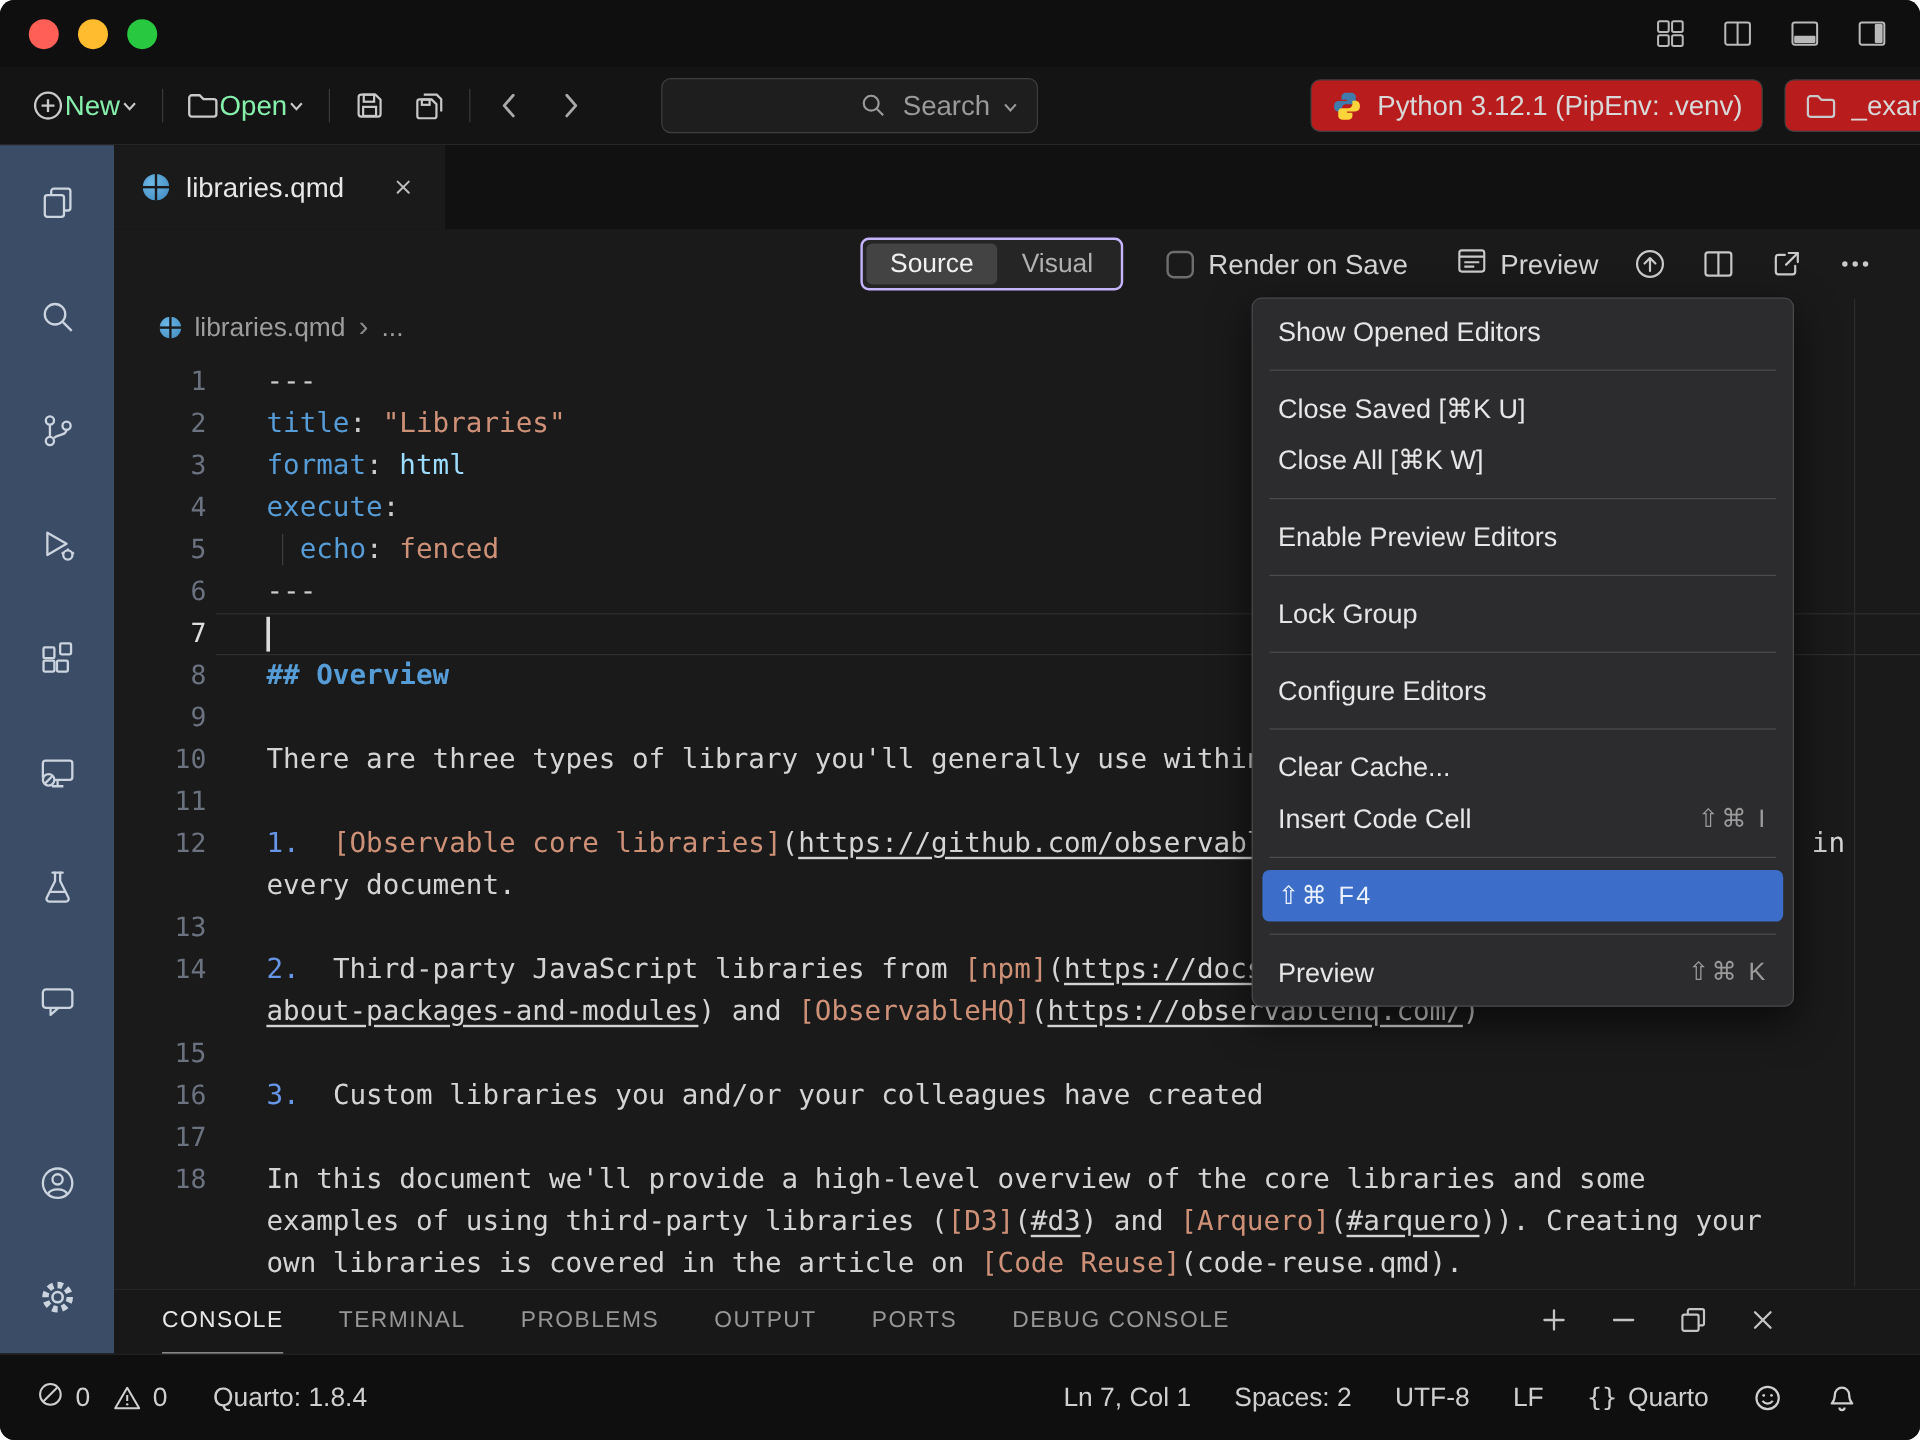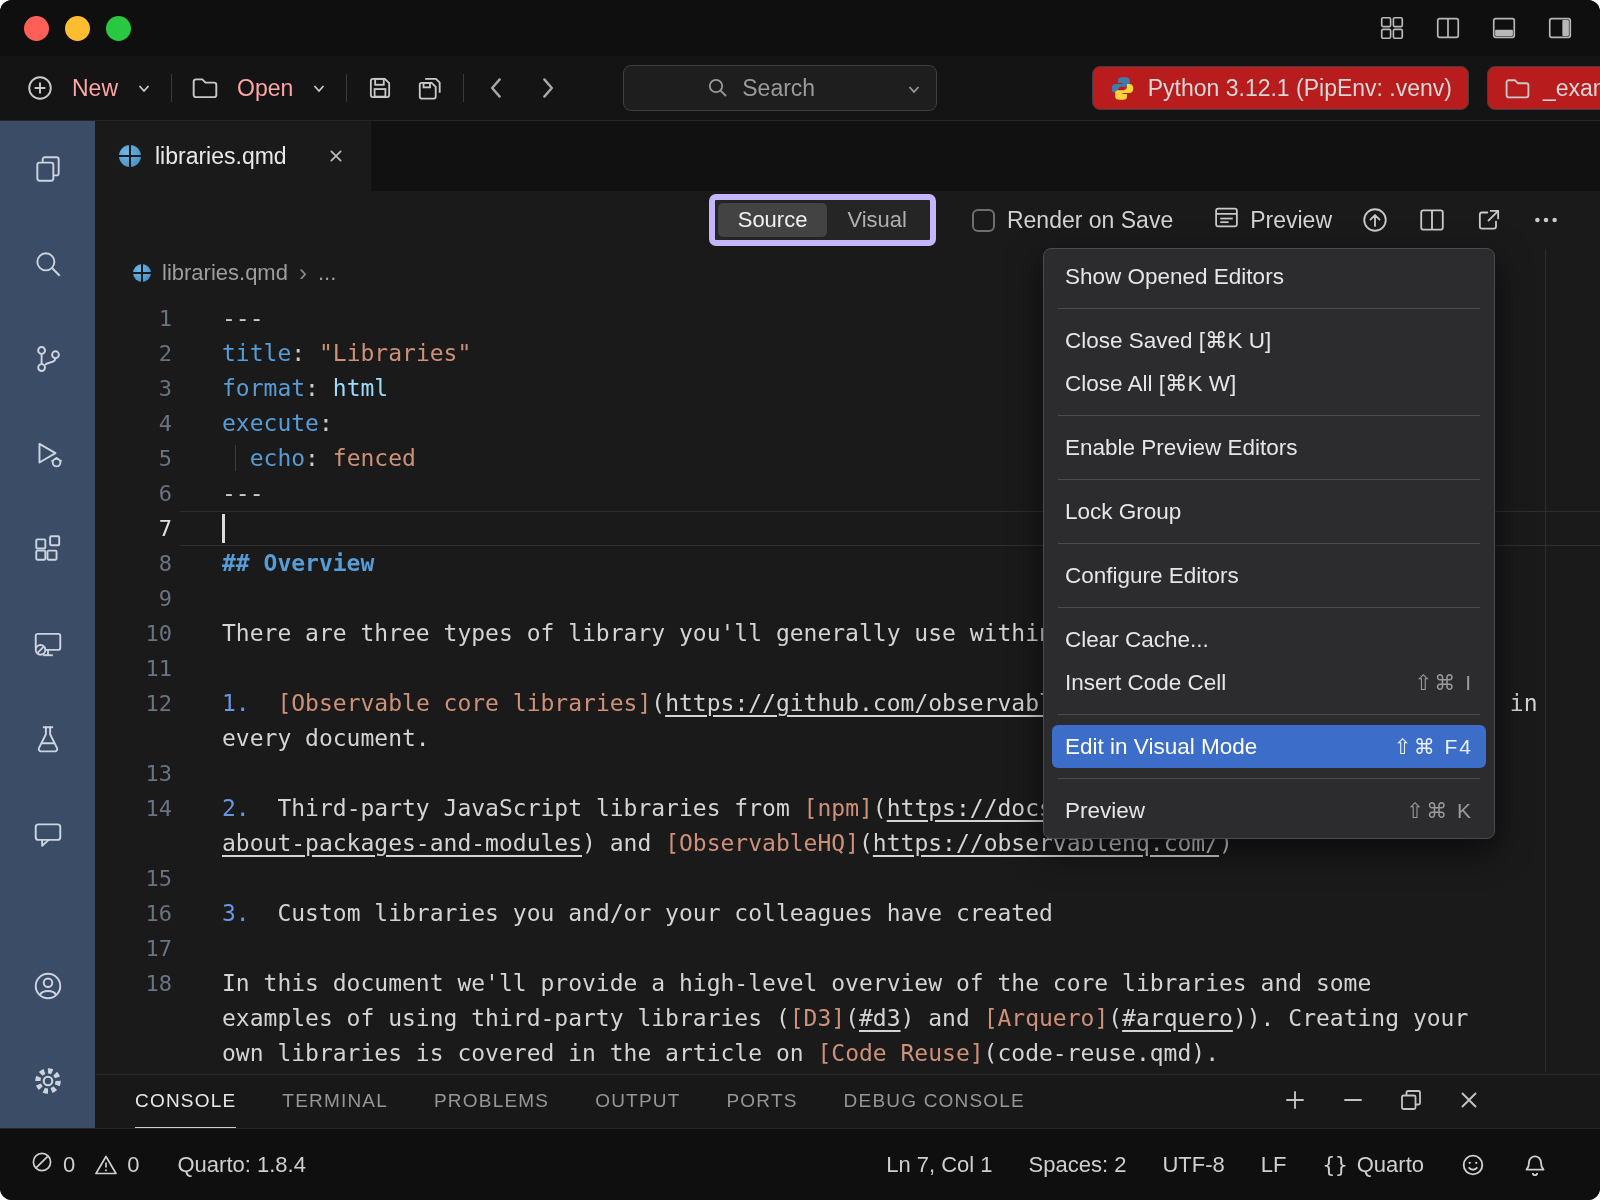--- a/index.html
+++ b/index.html
@@ -14,26 +14,26 @@
   .light.red{background:#ff5f57;}
   .light.yellow{background:#febc2e;}
   .light.green{background:#28c840;}
   .win-title{margin:0 auto;color:#dcdcdc;font-size:23px;font-weight:600;}
   .win-icons{position:absolute;right:26px;top:0;height:56px;display:flex;align-items:center;gap:28px;}
   .win-icons svg{display:block;}
 
   
   .toolbar{position:absolute;left:0;top:56px;right:0;height:64px;background:#141414;border-bottom:1px solid #262626;
            display:flex;align-items:center;padding-left:26px;}
-  .tb-btn{display:flex;align-items:center;gap:18px;color:#fca5a5;font-size:23px;cursor:default;}
+  .tb-btn{display:flex;align-items:center;gap:0;color:#86efac;font-size:23px;cursor:default;}
   .tb-ic{display:flex;align-items:center;}
   .tb-sep{width:1px;height:28px;background:#3a3a3a;margin:0 19px;}
   .icon-gap{margin-left:22px;}
   .search-box{position:relative;width:312px;height:44px;margin-left:62px;background:#1e1e1e;border:1px solid #3e3e3e;
-              border-radius:8px;display:flex;align-items:center;justify-content:center;gap:10px;}
+              border-radius:8px;display:flex;align-items:center;justify-content:flex-end;gap:10px;}
   .search-box input{background:transparent;border:none;outline:none;width:110px;font-size:23px;color:#a0a0a0;
                     font-family:inherit;}
   .search-box input::placeholder{color:#9a9a9a;opacity:1;}
   .search-caret{position:absolute;right:14px;top:15px;}
   .pill-btn{height:44px;border:1px solid #3e3e3e;border-radius:8px;background:#b91c1c;display:flex;align-items:center;
             gap:12px;padding:0 16px;color:#d8d8d8;font-size:23px;white-space:nowrap;box-sizing:border-box;}
   .interp{margin-left:auto;}
   .workspace{margin-left:18px;margin-right:-92px;width:205px;overflow:hidden;}
 
   
@@ -50,21 +50,21 @@
   .qmd-dot{width:22px;height:22px;border-radius:50%;flex:none;
      background:
        linear-gradient(#1a1a1a,#1a1a1a) center/2px 100% no-repeat,
        linear-gradient(#1a1a1a,#1a1a1a) center/100% 2px no-repeat,
        radial-gradient(circle at 35% 35%, #6cb8e6, #3f87bd);}
   .qmd-dot.small{width:18px;height:18px;}
   .tab-label{color:#e8e8e8;font-size:23px;flex:1;}
   .tab-close{display:flex;align-items:center;}
 
   .actionbar{height:58px;display:flex;align-items:center;justify-content:flex-end;padding-right:40px;}
-  .seg{display:flex;background:#252525;border:6px solid #c4b5fd;border-radius:7px;padding:3px;font-size:22px;}
+  .seg{display:flex;background:#252525;border:2px solid #c4b5fd;border-radius:7px;padding:3px;font-size:22px;}
   .seg-item{padding:4px 20px;border-radius:5px;color:#b0b0b0;}
   .seg-item.active{background:#434343;color:#f0f0f0;}
   .chk-group{display:flex;align-items:center;gap:12px;margin-left:36px;}
   .checkbox{width:23px;height:23px;border:2px solid #6e6e6e;border-radius:6px;box-sizing:border-box;}
   .chk-label{color:#d2d2d2;font-size:23px;}
   .preview-group{display:flex;align-items:center;gap:10px;margin-left:40px;color:#d2d2d2;font-size:23px;}
   .act-ic{margin-left:29px;display:flex;align-items:center;}
 
   .breadcrumb{height:48px;display:flex;align-items:center;gap:11px;padding-left:38px;color:#9d9d9d;font-size:22px;}
   .bc-sep{color:#8a8a8a;font-size:24px;}
@@ -575,21 +575,20 @@
       <div class="menu-sep"></div>
       <div class="menu-item">
         <span class="menu-label">Clear Cache...</span>
       </div>
       <div class="menu-item">
         <span class="menu-label">Insert Code Cell</span>
         <span class="menu-shortcut">⇧⌘ I</span>
       </div>
       <div class="menu-sep"></div>
       <div class="menu-item highlighted">
-        <span class="menu-label">Edit in Visual Mode</span>
         <span class="menu-shortcut">⇧⌘ F4</span>
       </div>
       <div class="menu-sep"></div>
       <div class="menu-item">
         <span class="menu-label">Preview</span>
         <span class="menu-shortcut">⇧⌘ K</span>
       </div>
     </div>
 
   <div class="statusbar">

